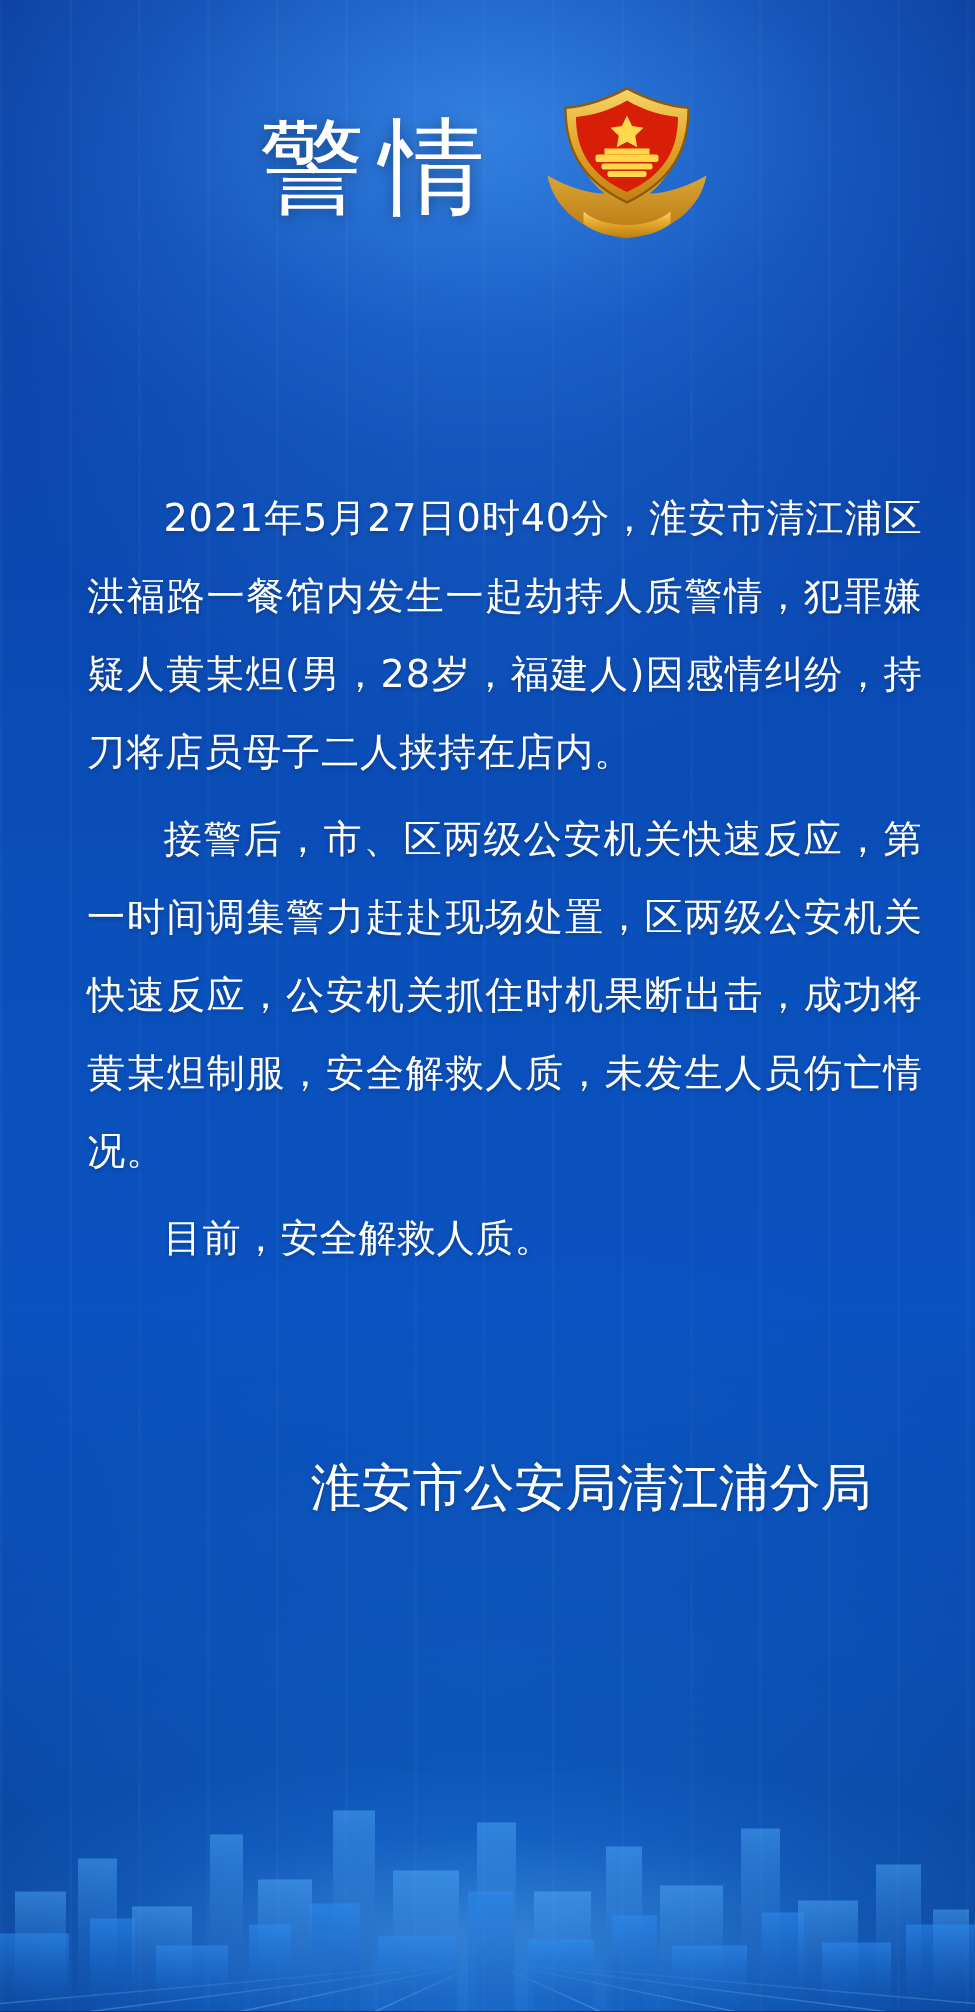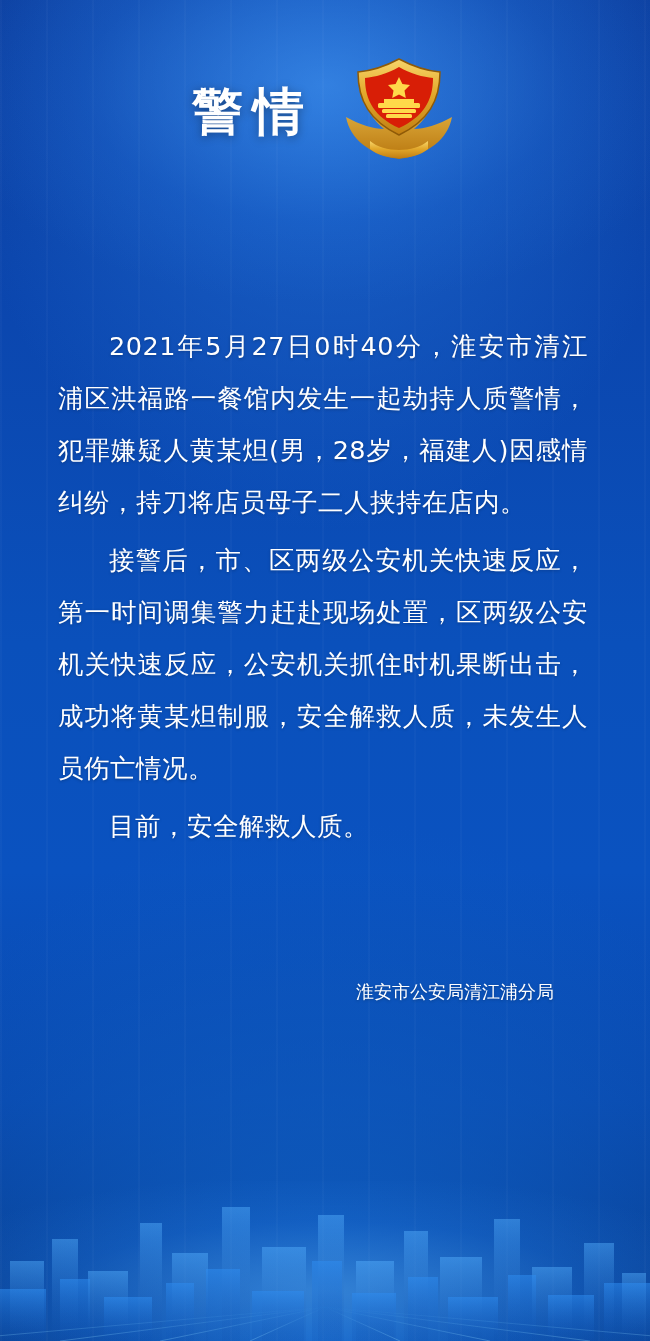--- a/index.html
+++ b/index.html
@@ -46,55 +46,55 @@
     position: relative;
     display: flex;
     align-items: center;
     justify-content: center;
     gap: 26px;
     padding-top: 52px;
     height: 118px;
     box-sizing: content-box;
   }
   .title-char {
-    font-size: 51px;
-    font-weight: 700;
+    font-size: 70px;
+    font-weight: 400;
     letter-spacing: 10px;
     text-shadow: 0 2px 10px rgba(0,0,0,0.35);
     font-family: "DejaVu Sans", "Liberation Sans", sans-serif;
     line-height: 1;
   }
   .emblem {
     position: relative;
     width: 118px;
     height: 112px;
     flex: 0 0 auto;
   }
 
   
   .content {
     position: relative;
-    margin: 150px 62px 0 58px;
+    margin: 150px 35px 0 58px;
   }
   .para {
     font-size: 25.5px;
     line-height: 52px;
     letter-spacing: 0.5px;
     text-indent: 2em;
     margin: 0 0 6px 0;
     text-align: justify;
     text-justify: inter-ideograph;
     font-family: "DejaVu Sans", "Liberation Sans", sans-serif;
     text-shadow: 0 1px 3px rgba(0,0,0,0.25);
   }
   .signature {
     position: relative;
     margin: 118px 34px 0 0;
     text-align: right;
-    font-size: 18px;
+    font-size: 34px;
     line-height: 44px;
     font-family: "DejaVu Sans", "Liberation Sans", sans-serif;
     text-shadow: 0 1px 3px rgba(0,0,0,0.25);
   }
 
   
   .skyline {
     position: absolute;
     left: 0;
     right: 0;

